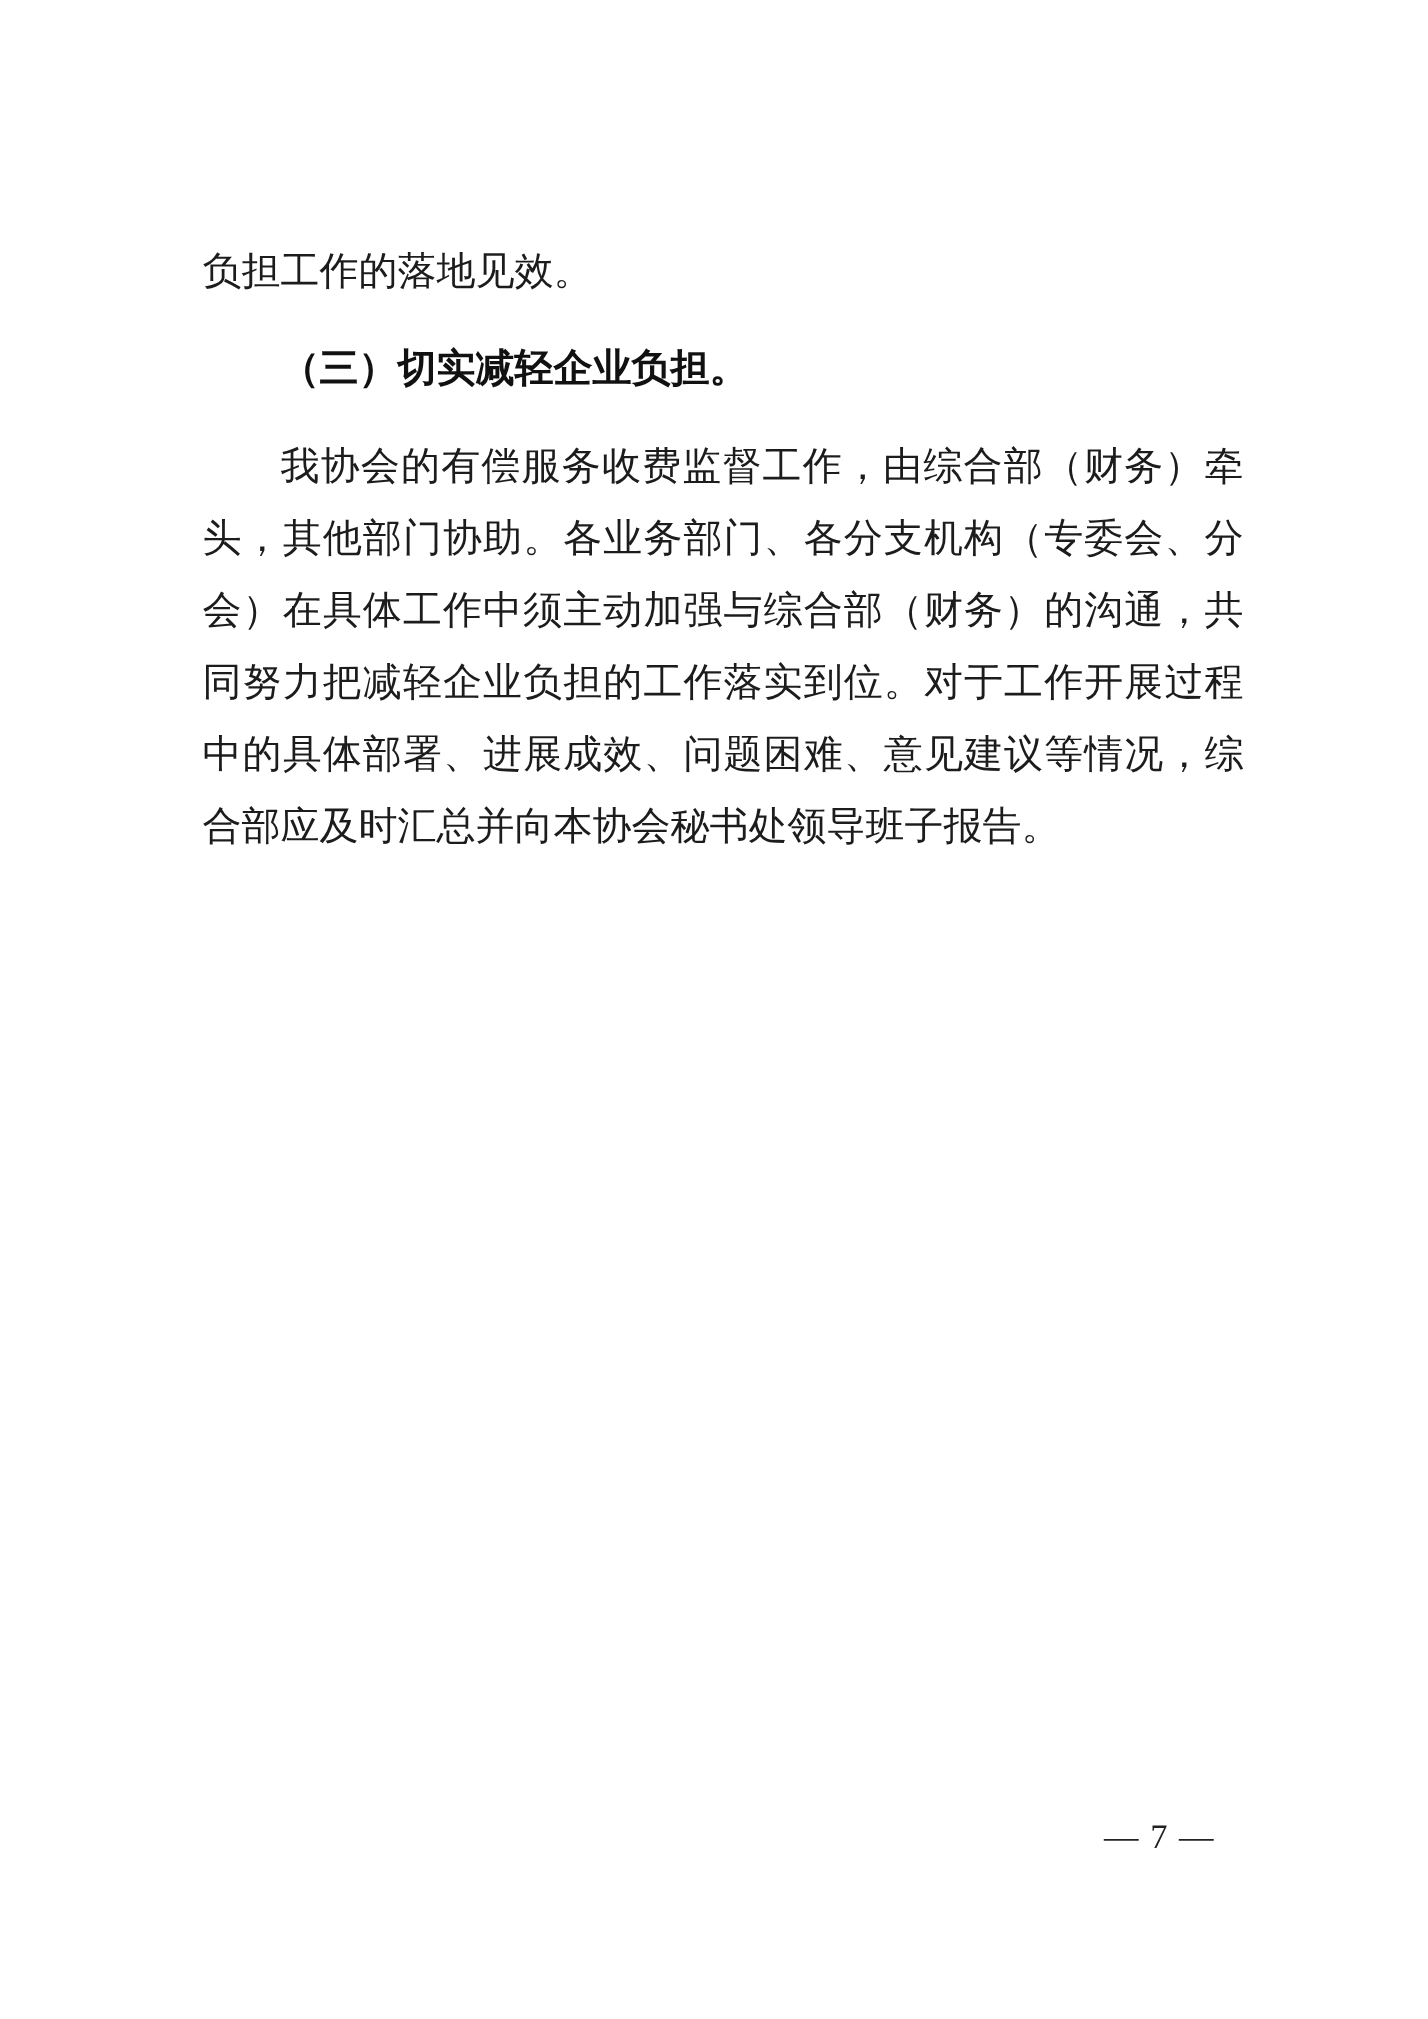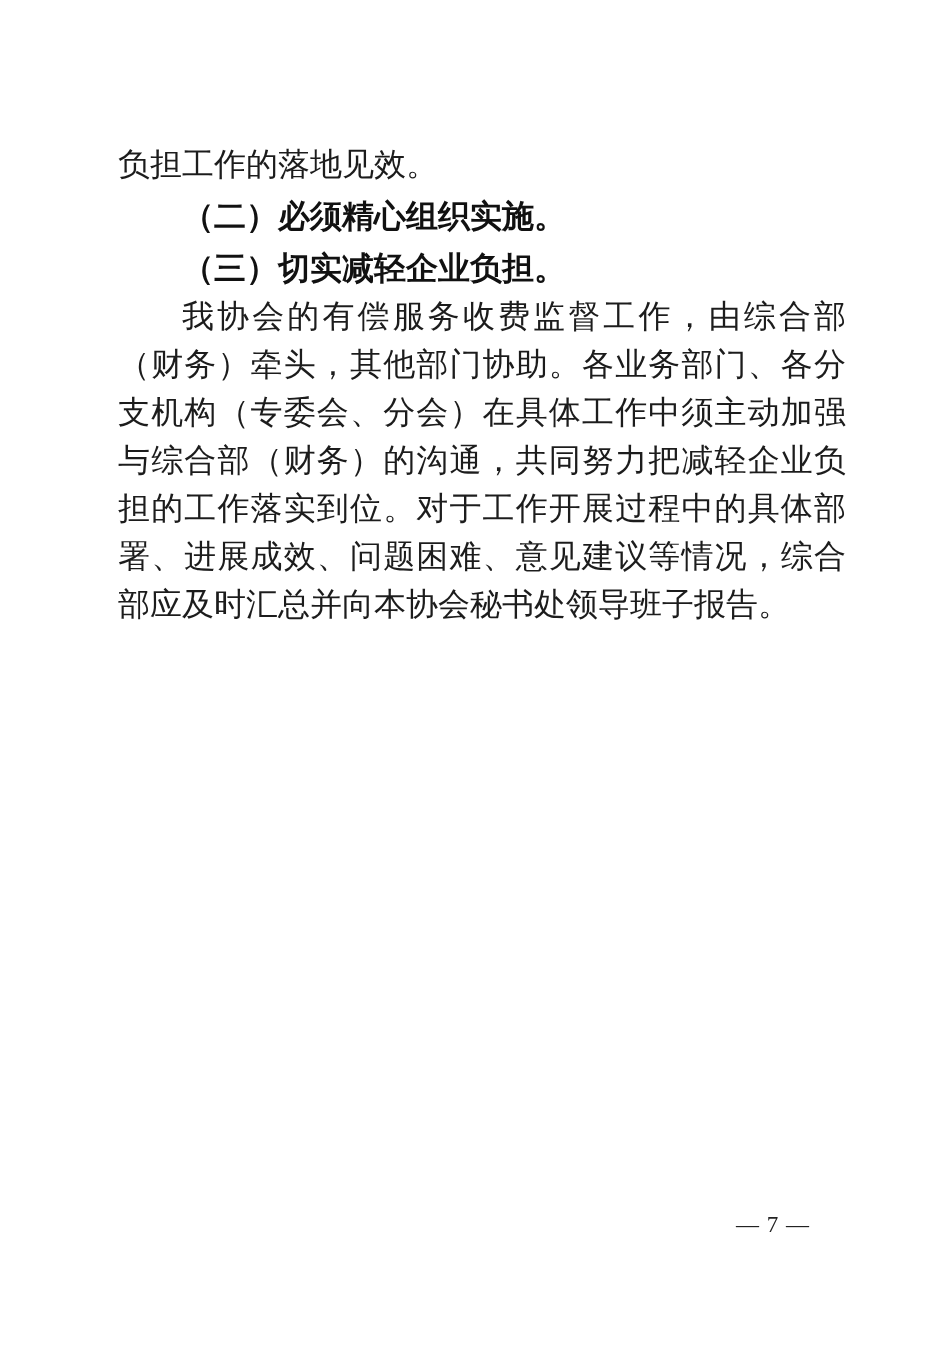--- a/index.html
+++ b/index.html
@@ -21,22 +21,22 @@
     background: #ffffff;
   }
   .content {
     position: absolute;
     left: 118px;
     top: 140px;
     width: 728px;
   }
   .content p,
   .content h3 {
-    margin: 0;
-    font-size: 32px;
+    margin: 17px;
+    font-size: 26px;
     line-height: 48px;
     font-weight: normal;
     letter-spacing: 0;
   }
   .content p.body {
     text-align: justify;
     text-indent: 2em;
   }
   .content p.body-continuation {
     text-align: left;
@@ -57,20 +57,19 @@
     color: #222222;
     letter-spacing: 1px;
   }
 </style>
 </head>
 <body>
 
 <div class="page">
   <main class="content" id="doc-body">
       <p class="body-continuation">负担工作的落地见效。</p>
-      <h3 class="heading">（二）必须精心组织实施。</h3>
       <h3 class="heading">（三）切实减轻企业负担。</h3>
       <p class="body">我协会的有偿服务收费监督工作，由综合部（财务）牵头，其他部门协助。各业务部门、各分支机构（专委会、分会）在具体工作中须主动加强与综合部（财务）的沟通，共同努力把减轻企业负担的工作落实到位。对于工作开展过程中的具体部署、进展成效、问题困难、意见建议等情况，综合部应及时汇总并向本协会秘书处领导班子报告。</p>
     </main>
   <div class="footer">
     <span>— 7 —</span>
   </div>
 </div>
 
 </body></html>

